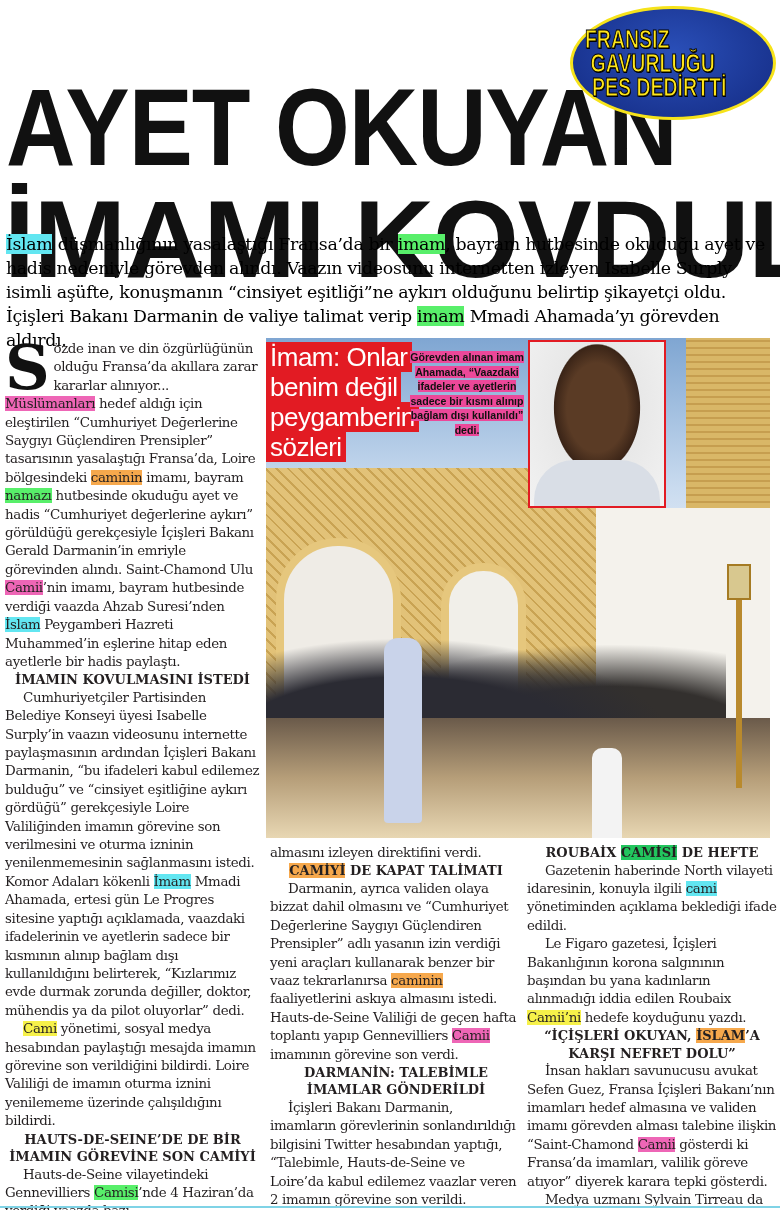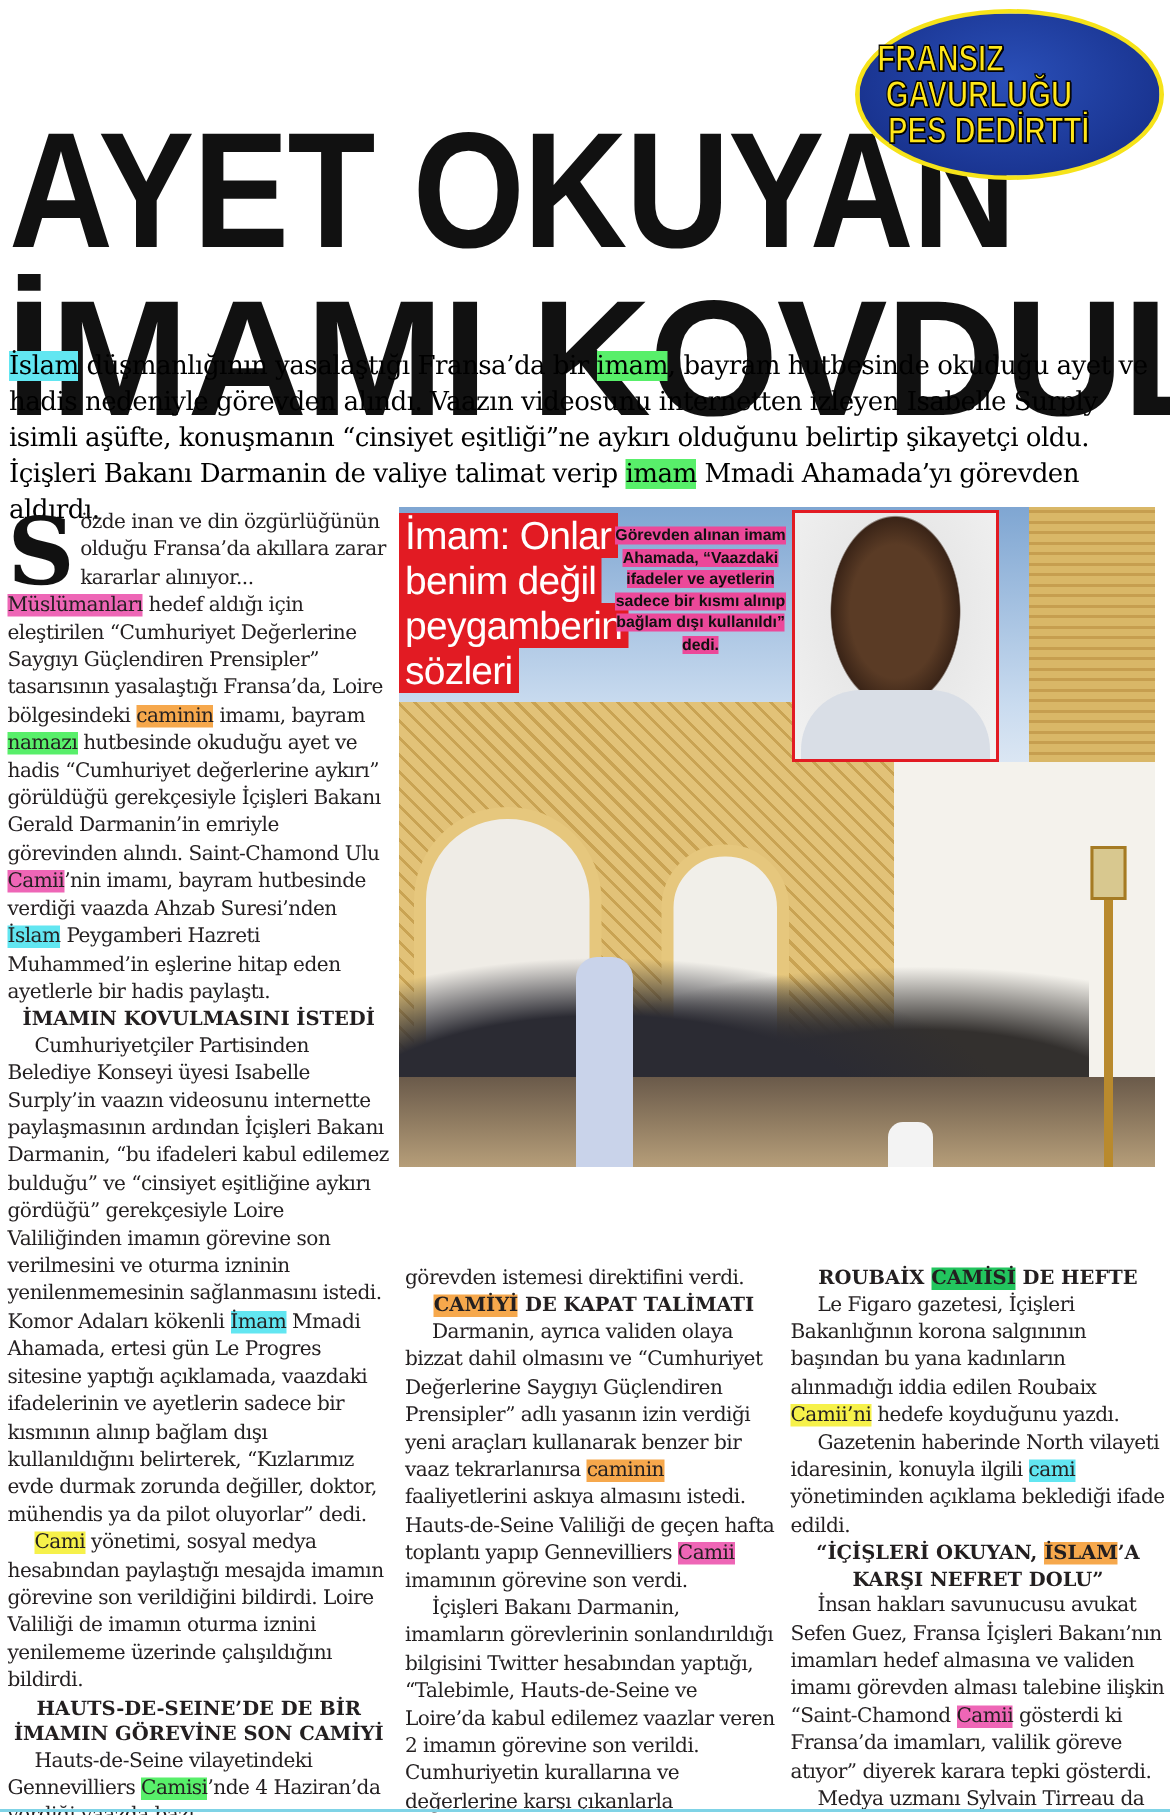--- a/index.html
+++ b/index.html
@@ -17,21 +17,21 @@
   .hl-orange { background: #f6a84c; }
   .hl-yellow { background: #f6f14a; }
   .col { position: absolute; font-family: "DejaVu Serif", serif; font-size: 13.4px; line-height: 18.4px; color: #231f20; letter-spacing: -0.35px; }
   .col p { margin: 0; }
   .indent { text-indent: 18px; }
   .col1 { left: 5px; top: 340px; width: 255px; }
   .col2 { left: 270px; top: 844px; width: 252px; }
   .col3 { left: 527px; top: 844px; width: 250px; }
   .sub { font-weight: bold; text-align: center; font-size: 13px; line-height: 17.5px; letter-spacing: 0; }
   .dropcap { float: left; font-size: 62px; line-height: 50px; margin: 3px 4px 0 0; font-family: "DejaVu Serif", serif; font-weight: bold; color: #111; }
-  .photo { position: absolute; left: 266px; top: 338px; width: 504px; height: 440px; overflow: hidden; }
+  .photo { position: absolute; left: 266px; top: 338px; width: 504px; height: 500px; overflow: hidden; }
   .sky { position: absolute; inset: 0; background: linear-gradient(180deg, #7fa6d2 0%, #c9dbef 30%, #e8eef6 45%, #d6c087 46%); }
   .wall { position: absolute; left: 0; top: 130px; width: 330px; height: 260px; background: repeating-linear-gradient(45deg, #e2c278 0 6px, #c9a353 6px 8px), #d7b466; }
   .arch1 { position: absolute; left: 10px; top: 200px; width: 125px; height: 200px; border-radius: 62px 62px 0 0; background: #efece6; border: 8px solid #e6c77d; box-sizing: border-box; }
   .arch2 { position: absolute; left: 175px; top: 225px; width: 85px; height: 180px; border-radius: 42px 42px 0 0; background: #f1efe9; border: 8px solid #e6c77d; box-sizing: border-box; }
   .whitewall { position: absolute; left: 330px; top: 170px; width: 174px; height: 230px; background: #f4f2ec; }
   .tower { position: absolute; left: 420px; top: 0; width: 84px; height: 240px; background: repeating-linear-gradient(0deg, #d9b767 0 5px, #c69e4f 5px 7px); }
   .ground { position: absolute; left: 0; top: 380px; width: 504px; height: 120px; background: linear-gradient(180deg, #6a5a4a 0%, #b69e79 50%, #e8d7b3 100%); }
   .crowd { position: absolute; left: 0; top: 280px; width: 460px; height: 170px; background: radial-gradient(ellipse at 30% 80%, #2b2b33 0 40%, transparent 60%), radial-gradient(ellipse at 75% 70%, #33302e 0 30%, transparent 55%); }
   .figure-white { position: absolute; left: 118px; top: 300px; width: 38px; height: 185px; background: #c9d3ea; border-radius: 14px 14px 4px 4px; }
   .figure-boy { position: absolute; left: 326px; top: 410px; width: 30px; height: 90px; background: #f3f3f3; border-radius: 10px 10px 0 0; }
@@ -91,27 +91,28 @@
   </div>
   <div class="caption">
     <span>Görevden alınan imam Ahamada, “Vaazdaki ifadeler ve ayetlerin sadece bir kısmı alınıp bağlam dışı kullanıldı” dedi.</span>
   </div>
   <div class="portrait">
     <div class="portrait-shoulders"></div>
   </div>
 </div>
 
 <div class="col col2">
-    <p><span>görevden istemesi direktifini verdi.</span></p>
+    <p><span>almasını izleyen direktifini verdi.</span></p>
     <p class="sub"><span class="hl-orange" style="background: rgb(246, 168, 76);">CAMİYİ</span><span> DE KAPAT TALİMATI</span></p>
     <p class="indent"><span>Darmanin, ayrıca validen olaya bizzat dahil olmasını ve “Cumhuriyet Değerlerine Saygıyı Güçlendiren Prensipler” adlı yasanın izin verdiği yeni araçları kullanarak benzer bir vaaz tekrarlanırsa </span><span class="hl-orange" style="background: rgb(246, 168, 76);">caminin</span><span> faaliyetlerini askıya almasını istedi. Hauts-de-Seine Valiliği de geçen hafta toplantı yapıp Gennevilliers </span><span class="hl-pink" style="background: rgb(238, 102, 182);">Camii</span><span> imamının görevine son verdi.</span></p>
+    <p class="sub"><span>DARMANİN: TALEBİMLE İMAMLAR GÖNDERİLDİ</span></p>
     <p class="indent"><span>İçişleri Bakanı Darmanin, imamların görevlerinin sonlandırıldığı bilgisini Twitter hesabından yaptığı, “Talebimle, Hauts-de-Seine ve Loire’da kabul edilemez vaazlar veren 2 imamın görevine son verildi. Cumhuriyetin kurallarına ve değerlerine karşı çıkanlarla yorulmadan savaşacağız” açıklamasıyla paylaştı.</span></p>
   </div>
 <div class="col col3">
     <p class="sub"><span>ROUBAİX </span><span class="hl-pink" style="background: #22c55e;">CAMİSİ</span><span> DE HEFTE</span></p>
+    <p class="indent"><span>Gazetenin haberinde North vilayeti idaresinin, konuyla ilgili </span><span class="hl-cyan" style="background: rgb(98, 230, 241);">cami</span><span> yönetiminden açıklama beklediği ifade edildi.</span></p>
     <p class="indent"><span>Le Figaro gazetesi, İçişleri Bakanlığının korona salgınının başından bu yana kadınların alınmadığı iddia edilen Roubaix </span><span class="hl-yellow" style="background: rgb(246, 241, 74);">Camii’ni</span><span> hedefe koyduğunu yazdı.</span></p>
-    <p class="indent"><span>Gazetenin haberinde North vilayeti idaresinin, konuyla ilgili </span><span class="hl-cyan" style="background: rgb(98, 230, 241);">cami</span><span> yönetiminden açıklama beklediği ifade edildi.</span></p>
     <p class="sub"><span>“İÇİŞLERİ OKUYAN, </span><span class="hl-orange" style="background: rgb(246, 168, 76);">İSLAM</span><span>’A KARŞI NEFRET DOLU”</span></p>
     <p class="indent"><span>İnsan hakları savunucusu avukat Sefen Guez, Fransa İçişleri Bakanı’nın imamları hedef almasına ve validen imamı görevden alması talebine ilişkin “Saint-Chamond </span><span class="hl-pink" style="background: rgb(238, 102, 182);">Camii</span><span> gösterdi ki Fransa’da imamları, valilik göreve atıyor” diyerek karara tepki gösterdi.</span></p>
     <p class="indent"><span>Medya uzmanı Sylvain Tirreau da Darmanin’in </span></p>
   </div>
 
 <div class="bottom-rule"></div>
 
 </body></html>

